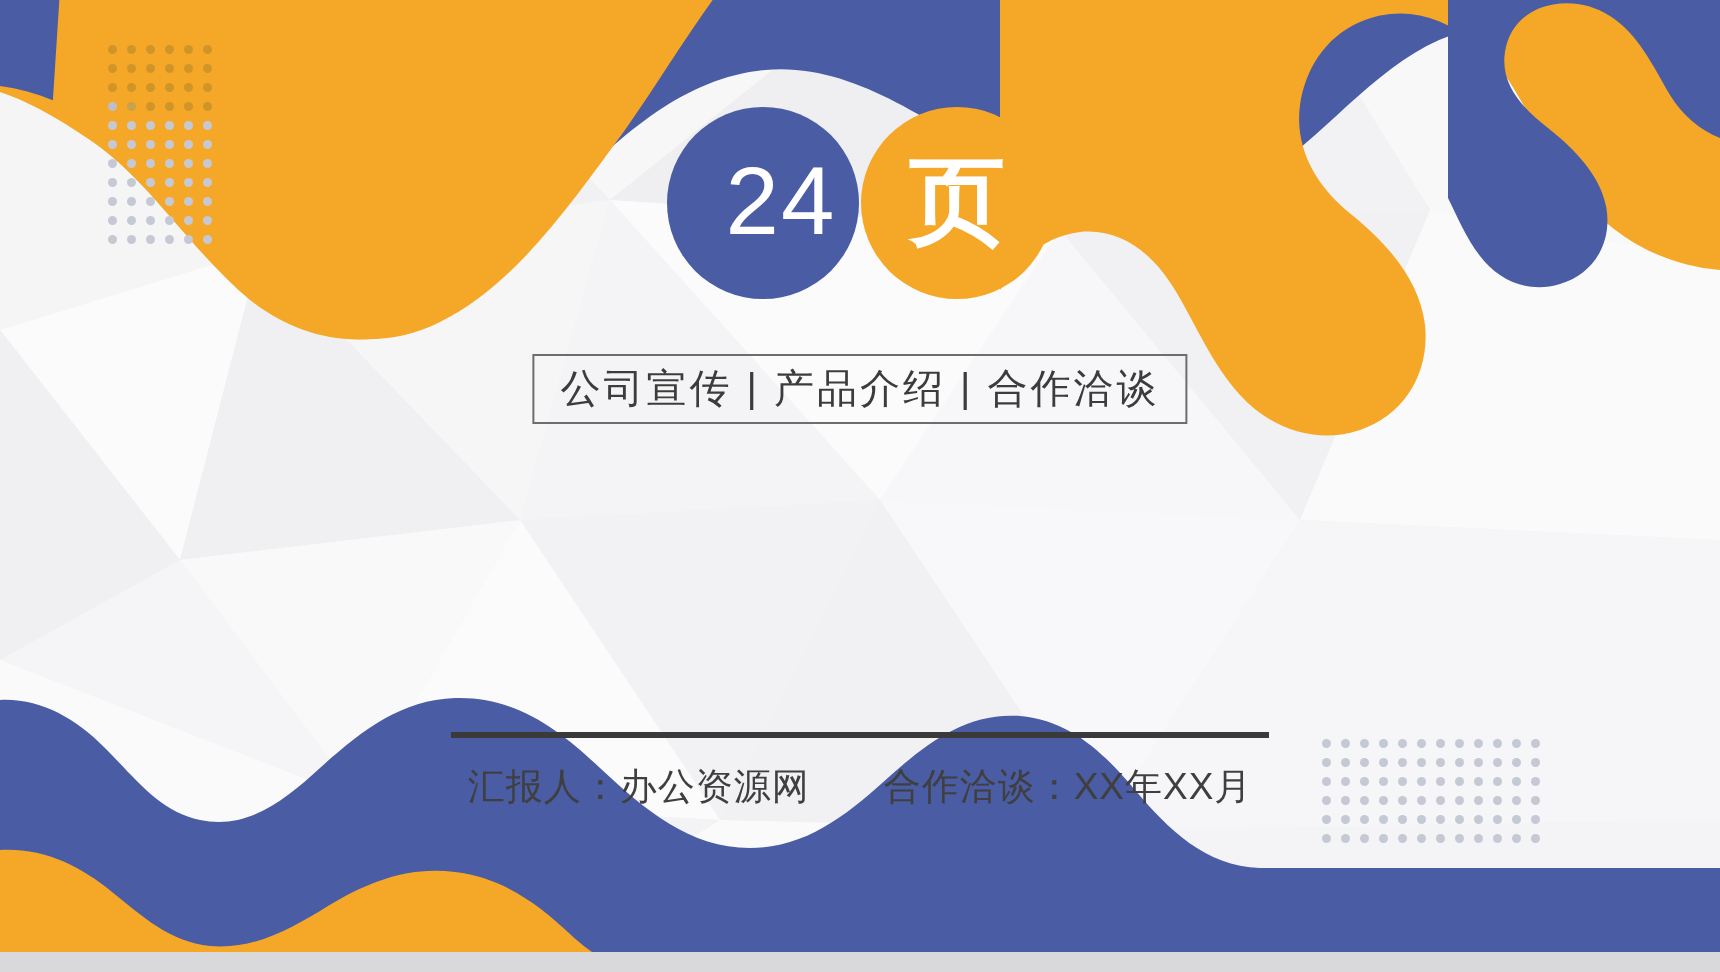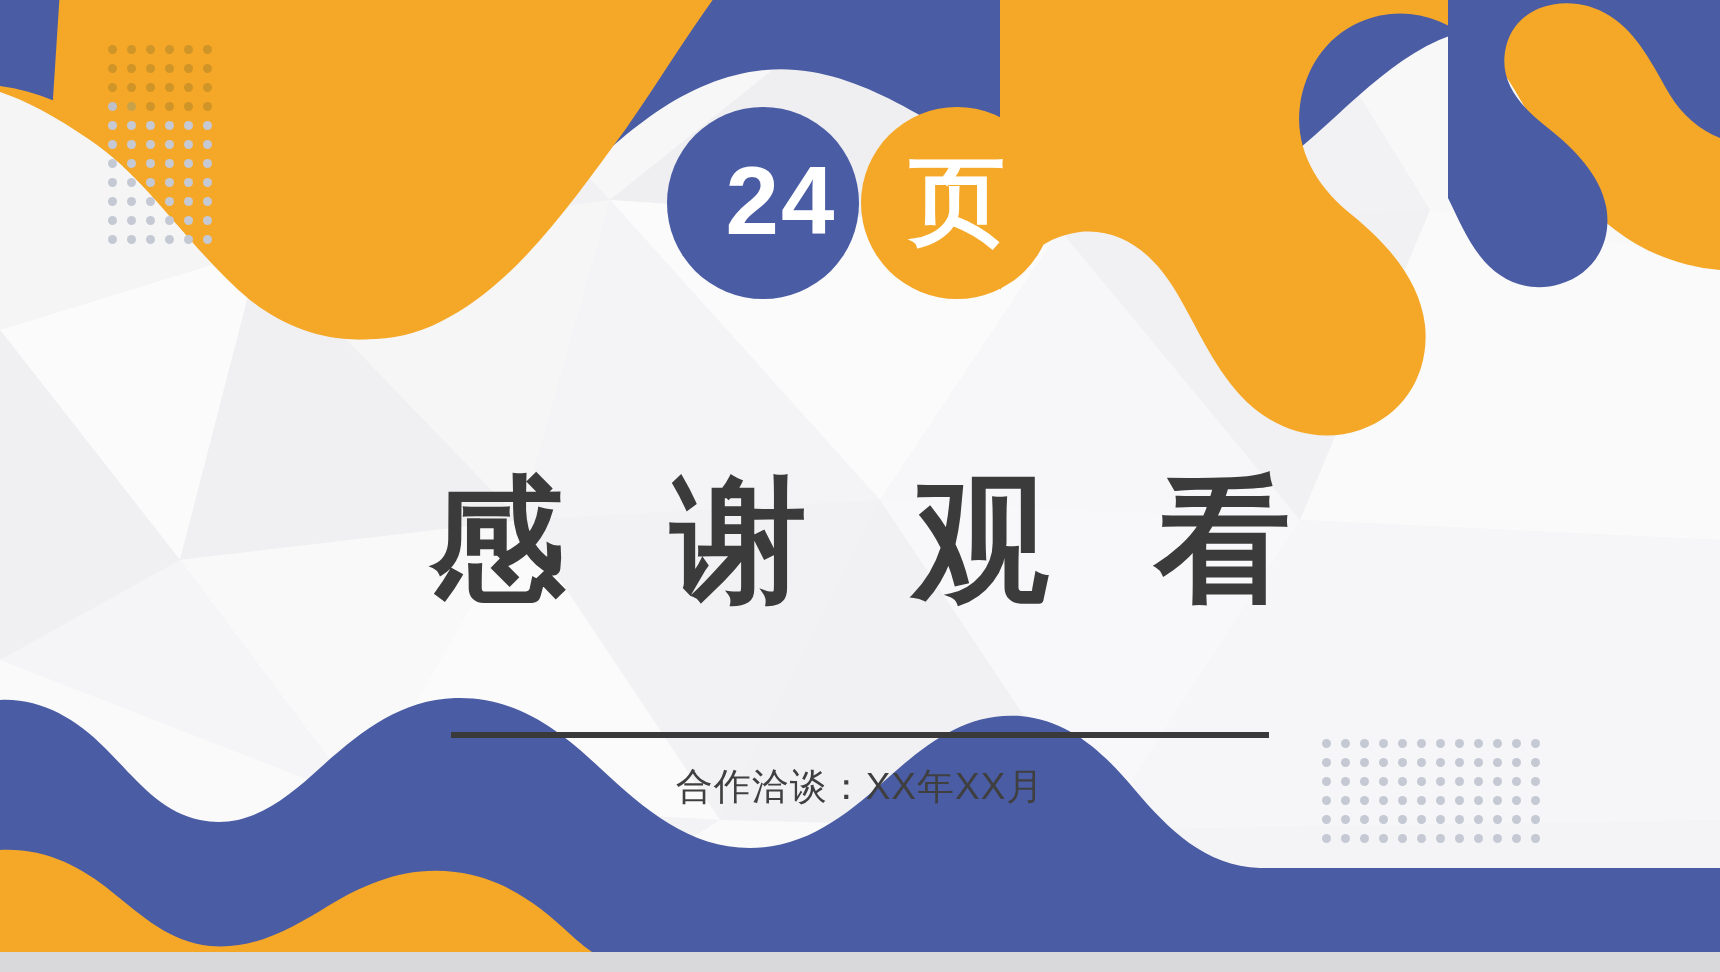--- a/index.html
+++ b/index.html
@@ -93,21 +93,21 @@
     background: #4a5ca4;
     z-index: 2;
   }
   #badge-circle-unit {
     left: 194px;
     background: #f5a828;
     z-index: 1;
   }
   #badge-number-text {
     font-size: 96px;
-    font-weight: 700;
+    font-weight: 400;
     letter-spacing: 2px;
     margin-top: -4px;
     margin-left: 36px;
   }
   #badge-unit-text {
     font-size: 96px;
     font-weight: 700;
     margin-top: -4px;
   }
 
@@ -409,23 +409,26 @@
 
     <div id="page-badge">
       <div class="badge-circle" id="badge-circle-unit">
         <span id="badge-unit-text">页</span>
       </div>
       <div class="badge-circle" id="badge-circle-number">
         <span id="badge-number-text">24</span>
       </div>
     </div>
 
-
-    <div id="main-title">感 谢 观 看</div>
+    <div id="subtitle-box">
+      <div id="subtitle-text">公司宣传 | 产品介绍 | 合作洽谈</div>
+    </div>
+
 
     <div id="footer-divider"></div>
 
     <div id="footer-meta">
+      <span class="footer-item">汇报人：办公资源网</span>
       <span class="footer-item">合作洽谈：XX年XX月</span>
     </div>
 
   </div>
 </div>
 
 </body></html>

